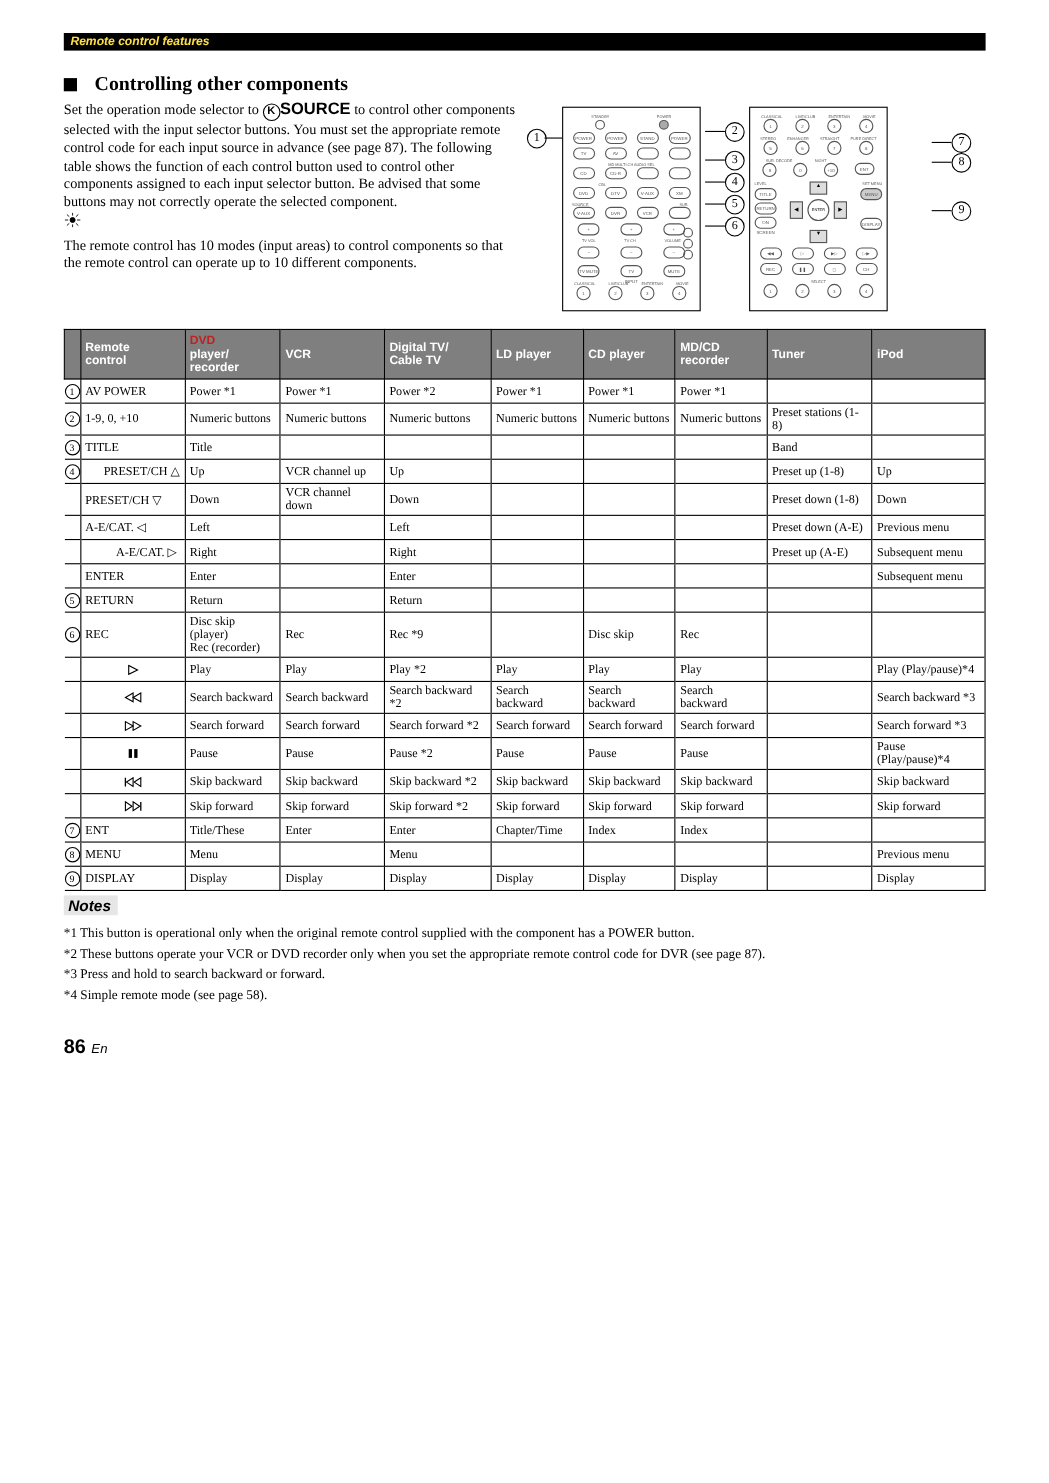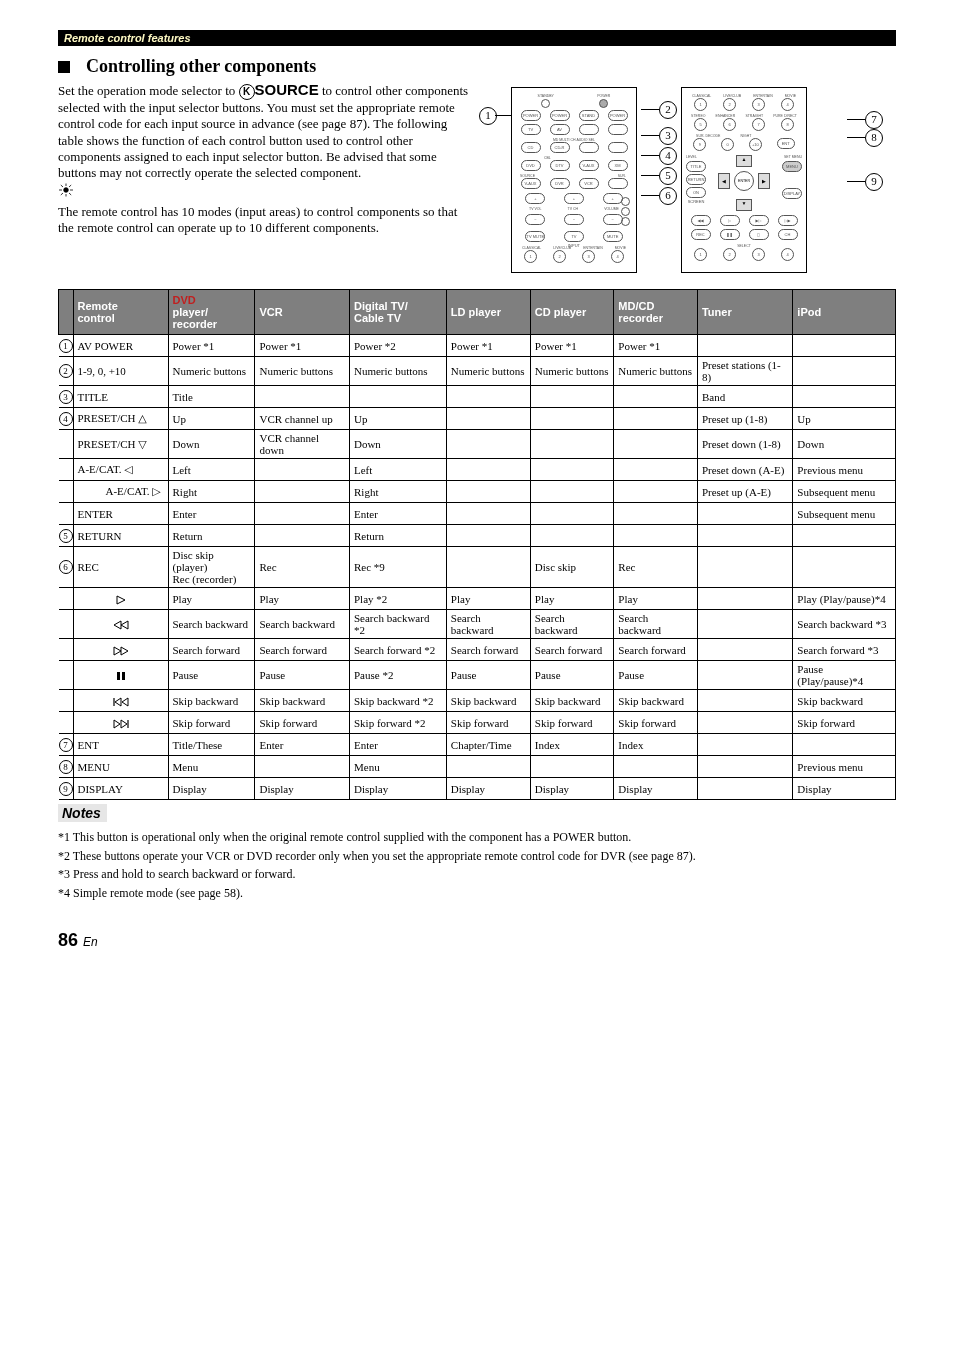--- a/index.html
+++ b/index.html
@@ -9,25 +9,25 @@
     background: #fff;
     color: #000;
     width: 954px;
   }
   .page {
     padding: 30px 58px 20px 58px;
     box-sizing: border-box;
   }
   .breadcrumb-bar {
     background: #000;
-    color: #fef9c3;
+    color: #fde047;
     height: 16px;
     display: flex;
     align-items: center;
-    margin-bottom: 10px;
+    margin-bottom: 20px;
   }
   .breadcrumb-bar span {
     font-family: Arial, Helvetica, sans-serif;
     font-weight: bold;
     font-style: italic;
     font-size: 11px;
     padding-left: 6px;
   }
   .section-row {
     margin-bottom: 4px;
@@ -473,21 +473,21 @@
           <td></td>
           <td></td>
           <td></td>
           <td></td>
           <td></td>
           <td>Band</td>
           <td></td>
         </tr>
         <tr>
           <td class="lead"><span class="row-circ">4</span></td>
-          <td style="border-left: none;">PRESET/CH △</td>
+          <td style="border-left: none; text-align: right;">PRESET/CH △</td>
           <td>Up</td>
           <td>VCR channel up</td>
           <td>Up</td>
           <td></td>
           <td></td>
           <td></td>
           <td>Preset up (1-8)</td>
           <td>Up</td>
         </tr>
         <tr>

